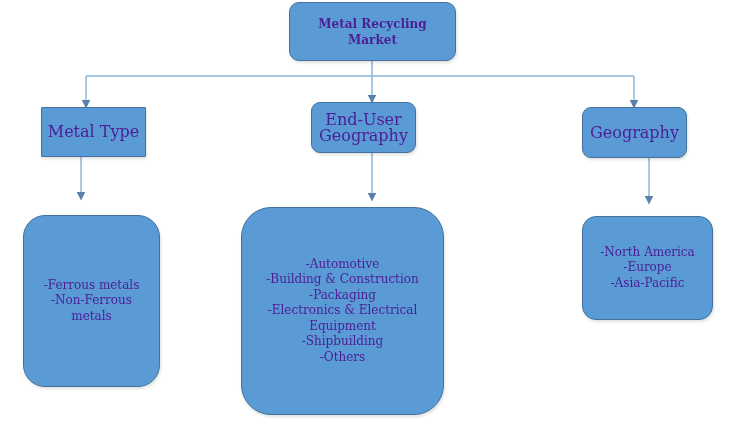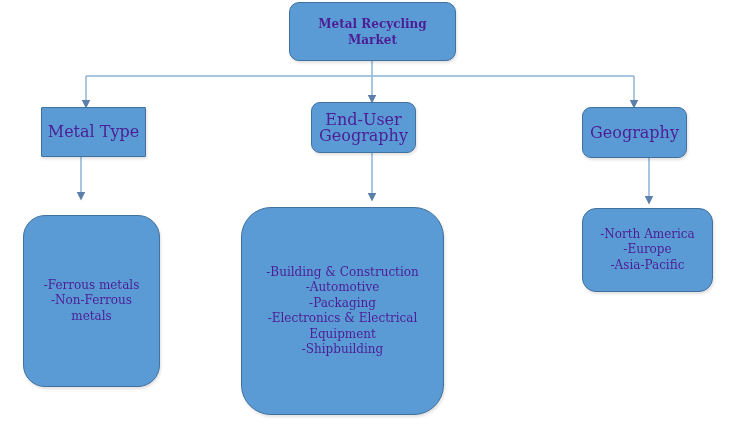--- a/index.html
+++ b/index.html
@@ -11,21 +11,21 @@
   .box .label { font-size: 16px; line-height: 16px; }
   .box ul { list-style: none; margin: 0; padding: 0; }
   .box li { font-size: 12px; line-height: 15.5px; }
   #root { left: 289px; top: 2px; width: 167px; height: 59px; border-radius: 10px; }
   #root .label { font-weight: bold; font-size: 12px; line-height: 16px; }
   #cat-0 { left: 41px; top: 107px; width: 105px; height: 50px; border-radius: 1px; }
   #cat-1 { left: 311px; top: 102px; width: 105px; height: 51px; border-radius: 9px; }
   #cat-2 { left: 582px; top: 107px; width: 105px; height: 51px; border-radius: 9px; }
   #leaf-0 { left: 23px; top: 215px; width: 137px; height: 172px; border-radius: 22px; }
   #leaf-1 { left: 241px; top: 207px; width: 203px; height: 208px; border-radius: 30px; }
-  #leaf-2 { left: 582px; top: 208px; width: 131px; height: 84px; border-radius: 14px; }
+  #leaf-2 { left: 582px; top: 216px; width: 131px; height: 104px; border-radius: 14px; }
   svg.connectors { position: absolute; left: 0; top: 0; }
 </style>
 </head>
 <body>
 
 <svg class="connectors" width="740" height="425">
   <defs>
     <marker id="arr" markerWidth="6" markerHeight="6" refX="3" refY="3" orient="auto">
       <path d="M0,0 L6,3 L0,6 Z" fill="#5b7fa8"></path>
     </marker>
@@ -61,25 +61,26 @@
 
 <div class="box" id="leaf-0">
   <ul style="width:115px">
     <li>-Ferrous metals</li>
     <li>-Non-Ferrous metals</li>
   </ul>
 </div>
 
 <div class="box" id="leaf-1">
   <ul style="width:180px">
+    <li>-Automotive</li>
     <li>-Building &amp; Construction</li>
-    <li>-Automotive</li>
     <li>-Packaging</li>
     <li>-Electronics &amp; Electrical Equipment</li>
     <li>-Shipbuilding</li>
+    <li>-Others</li>
   </ul>
 </div>
 
 <div class="box" id="leaf-2">
   <ul>
     <li>-North America</li>
     <li>-Europe</li>
     <li>-Asia-Pacific</li>
   </ul>
 </div>

